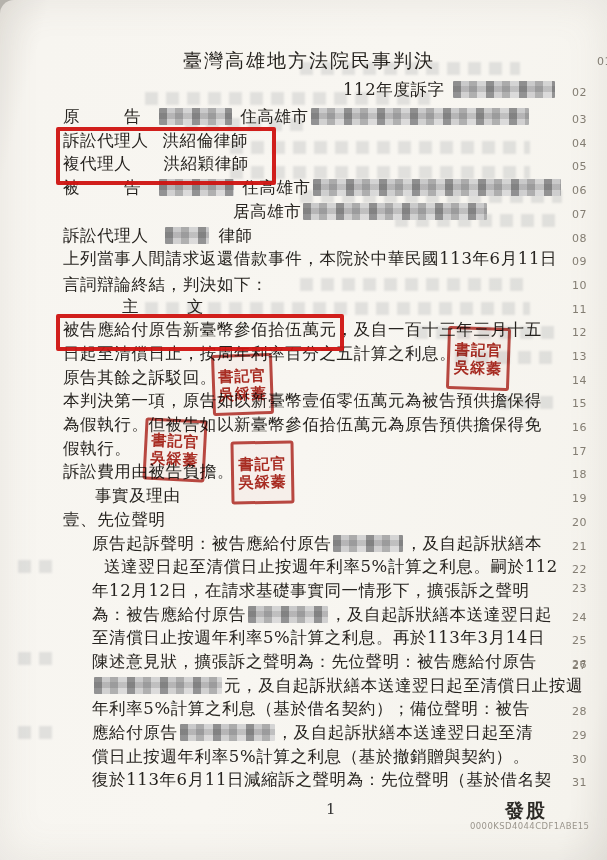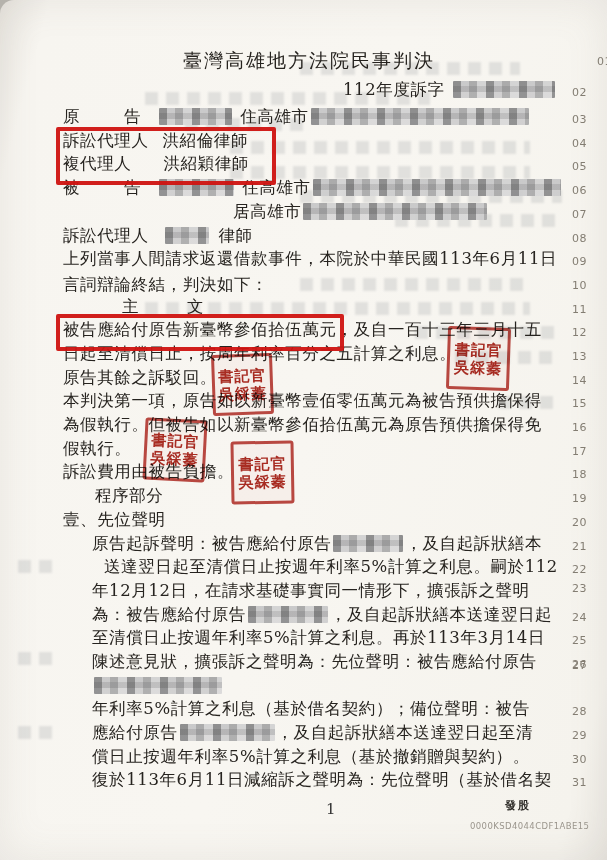--- a/index.html
+++ b/index.html
@@ -18,21 +18,21 @@
       repeating-linear-gradient(0deg, rgba(255,255,255,.30) 0 6px, rgba(120,120,122,.30) 6px 12px, rgba(225,225,225,.25) 12px 18px);}
   .gap{display:inline-block;height:1px;}
   .hl-box{position:absolute;border:4px solid #cf1310;border-radius:2px;opacity:.95;pointer-events:none;}
   .stamp{position:absolute;border:3px solid rgba(178,44,36,.85);border-radius:3px;color:#ad2d24;
     display:flex;flex-direction:column;align-items:center;justify-content:center;
     font-weight:bold;line-height:1.2;mix-blend-mode:multiply;background:rgba(220,120,110,.05);}
   .stamp span{display:block;letter-spacing:1px;}
   .bleed{position:absolute;height:13px;filter:blur(1.1px);opacity:.45;
     background:repeating-linear-gradient(90deg, rgba(96,104,112,.33) 0 13px, transparent 13px 21px);}
   .footer-pageno{position:absolute;left:326px;top:800px;font-size:15px;color:#333;}
-  .footer-section{position:absolute;left:505px;top:798px;font-size:11px;font-weight:bold;letter-spacing:2px;color:#2c2a26;}
+  .footer-section{position:absolute;left:505px;top:798px;font-size:19px;font-weight:bold;letter-spacing:2px;color:#2c2a26;}
   .footer-code{position:absolute;left:470px;top:821px;font-family:"DejaVu Sans","Liberation Sans",sans-serif;
     font-size:8.5px;color:#9a958c;letter-spacing:.4px;}
 </style>
 </head>
 <body>
 
 <div id="canvas">
   <div id="bleed-layer">
       <div class="bleed" style="left: 300px; top: 62px; width: 220px;"></div>
       <div class="bleed" style="left: 145px; top: 92px; width: 285px;"></div>
@@ -80,37 +80,37 @@
       <div class="line" style="top: 369px; left: 63px;"><span>原告其餘之訴駁回。</span></div>
       <div class="line-no" style="top: 374px;">14</div>
       <div class="line" style="top: 392px; left: 63px;"><span>本判決第一項，原告如以新臺幣壹佰零伍萬元為被告預供擔保得</span></div>
       <div class="line-no" style="top: 397px;">15</div>
       <div class="line" style="top: 416px; left: 63px;"><span>為假執行。但被告如以新臺幣參佰拾伍萬元為原告預供擔保得免</span></div>
       <div class="line-no" style="top: 421px;">16</div>
       <div class="line" style="top: 440px; left: 63px;"><span>假執行。</span></div>
       <div class="line-no" style="top: 445px;">17</div>
       <div class="line" style="top: 463px; left: 63px;"><span>訴訟費用由被告負擔。</span></div>
       <div class="line-no" style="top: 468px;">18</div>
-      <div class="line" style="top: 487px; left: 95px;"><span>程序部分</span></div>
+      <div class="line" style="top: 487px; left: 95px;"><span>事實及理由</span></div>
       <div class="line-no" style="top: 492px;">19</div>
       <div class="line" style="top: 511px; left: 63px;"><span>壹、先位聲明</span></div>
       <div class="line-no" style="top: 516px;">20</div>
       <div class="line" style="top: 535px; left: 92px; text-align: right;"><span>原告起訴聲明：被告應給付原告</span><span class="redact" style="width: 70px;"></span><span>，及自起訴狀繕本</span></div>
       <div class="line-no" style="top: 540px;">21</div>
       <div class="line" style="top: 558px; left: 104px;"><span>送達翌日起至清償日止按週年利率5%計算之利息。嗣於112</span></div>
       <div class="line-no" style="top: 563px;">22</div>
       <div class="line" style="top: 582px; left: 92px;"><span>年12月12日，在請求基礎事實同一情形下，擴張訴之聲明</span></div>
       <div class="line-no" style="top: 582px;">23</div>
       <div class="line" style="top: 606px; left: 92px;"><span>為：被告應給付原告</span><span class="redact" style="width: 80px;"></span><span>，及自起訴狀繕本送達翌日起</span></div>
       <div class="line-no" style="top: 611px;">24</div>
       <div class="line" style="top: 629px; left: 92px;"><span>至清償日止按週年利率5%計算之利息。再於113年3月14日</span></div>
       <div class="line-no" style="top: 634px;">25</div>
       <div class="line" style="top: 653px; left: 92px;"><span>陳述意見狀，擴張訴之聲明為：先位聲明：被告應給付原告</span></div>
       <div class="line-no" style="top: 658px;">26</div>
-      <div class="line" style="top: 677px; left: 92px;"><span class="redact" style="width: 128px;"></span></div>
+      <div class="line" style="top: 677px; left: 92px;"><span class="redact" style="width: 128px;"></span><span>元，及自起訴狀繕本送達翌日起至清償日止按週</span></div>
       <div class="line-no" style="top: 659px;">27</div>
       <div class="line" style="top: 700px; left: 92px;"><span>年利率5%計算之利息（基於借名契約）；備位聲明：被告</span></div>
       <div class="line-no" style="top: 705px;">28</div>
       <div class="line" style="top: 724px; left: 92px;"><span>應給付原告</span><span class="redact" style="width: 95px;"></span><span>，及自起訴狀繕本送達翌日起至清</span></div>
       <div class="line-no" style="top: 729px;">29</div>
       <div class="line" style="top: 748px; left: 92px;"><span>償日止按週年利率5%計算之利息（基於撤銷贈與契約）。</span></div>
       <div class="line-no" style="top: 753px;">30</div>
       <div class="line" style="top: 771px; left: 92px;"><span>復於113年6月11日減縮訴之聲明為：先位聲明（基於借名契</span></div>
       <div class="line-no" style="top: 776px;">31</div>
     </div>

